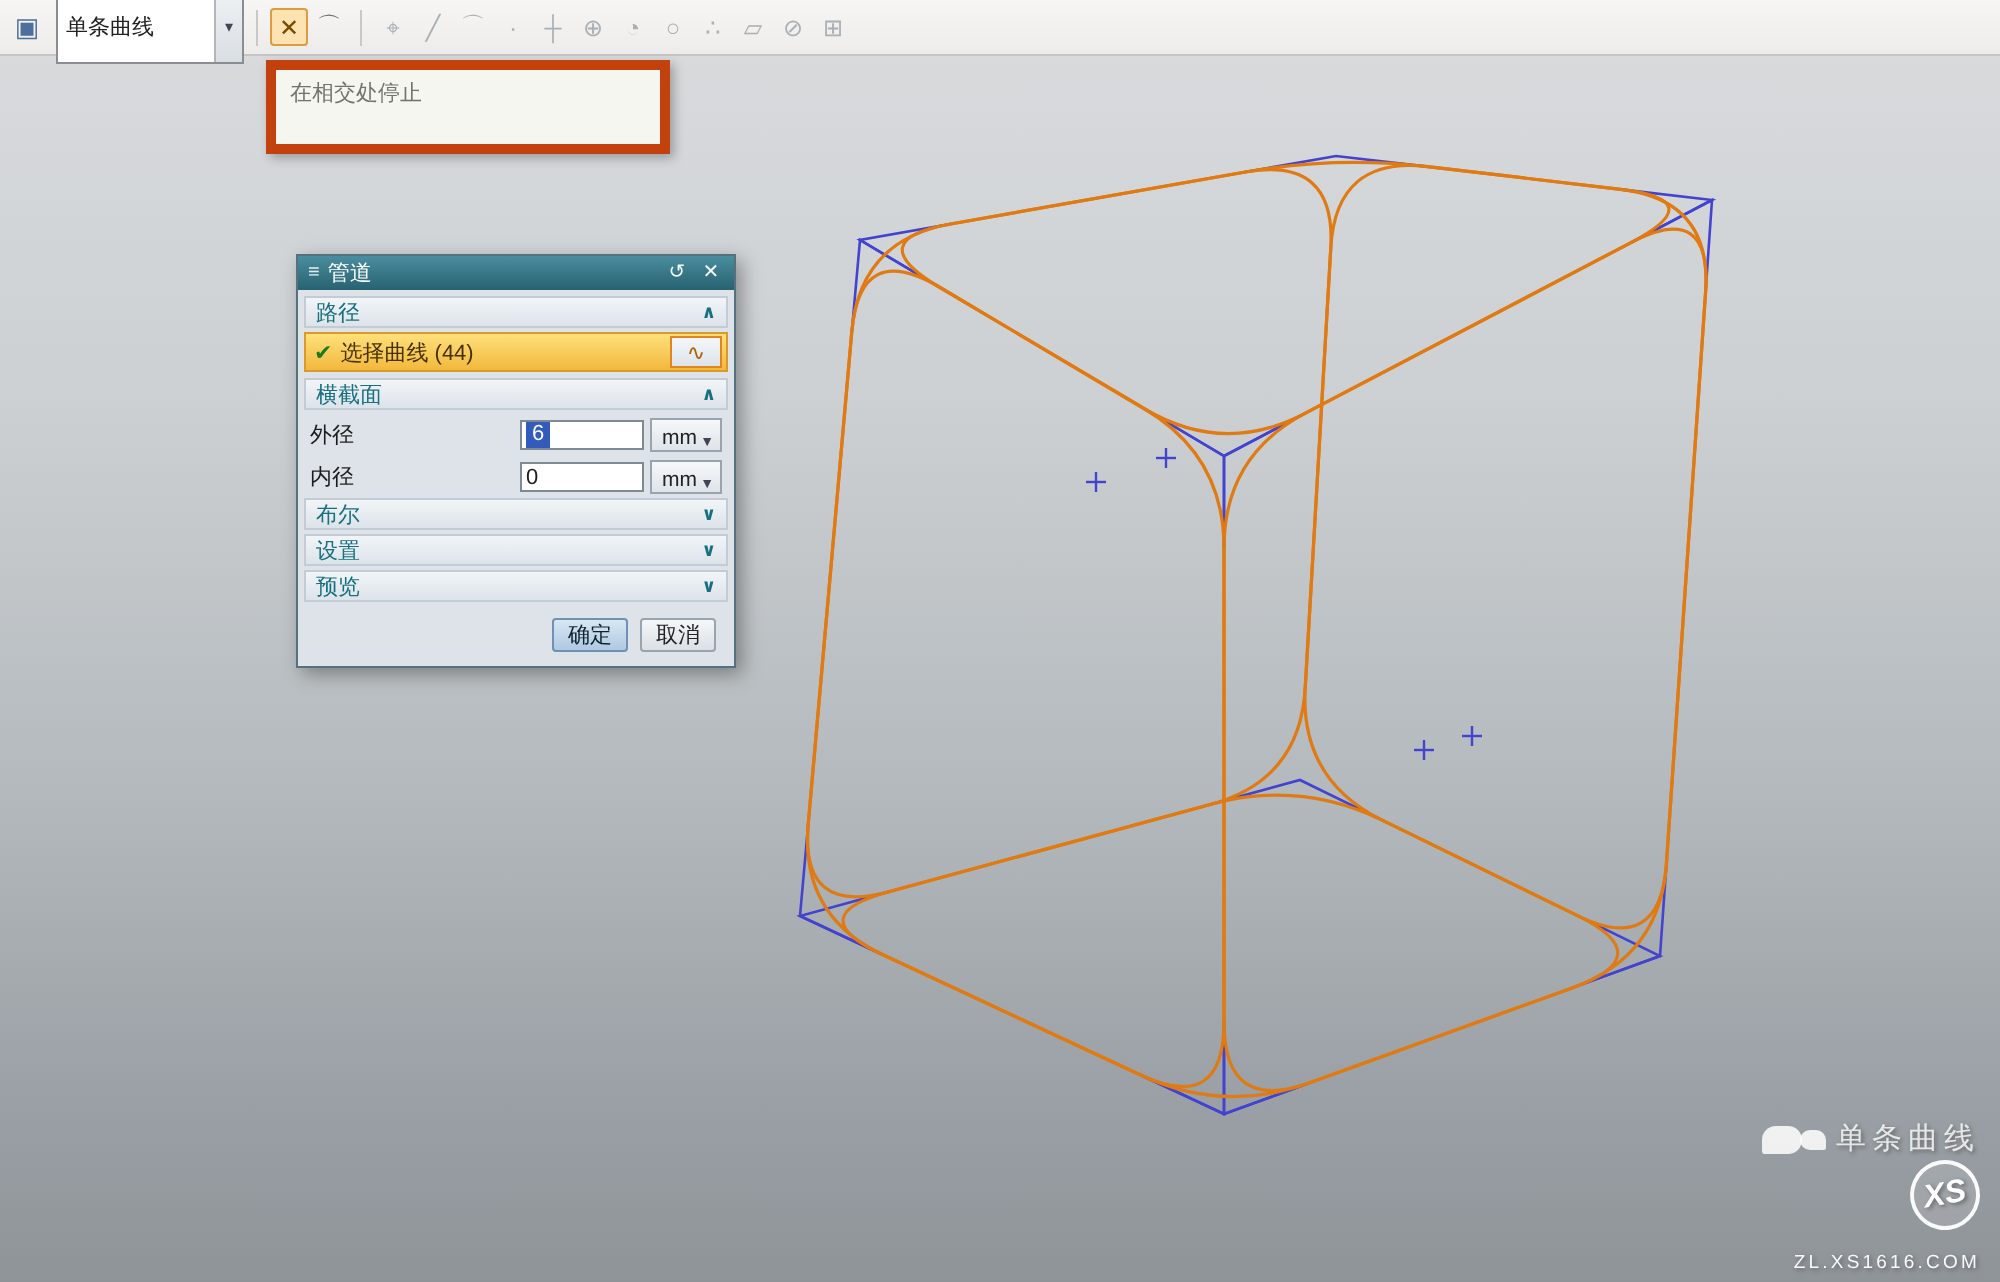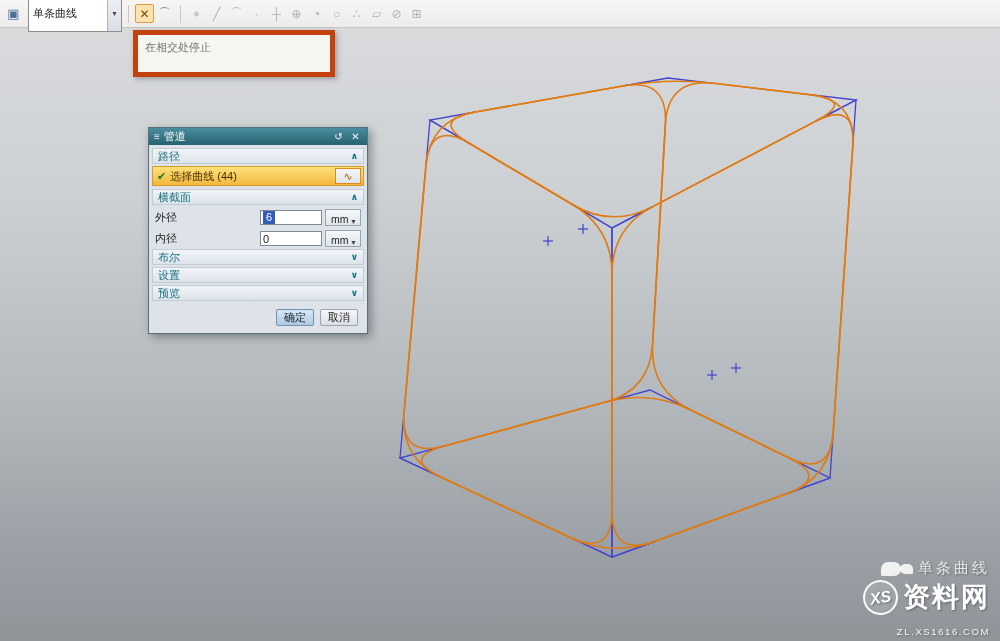--- a/index.html
+++ b/index.html
@@ -222,18 +222,17 @@
   </div>
 
   <div class="wm">
     <div class="wm-row1">
       <span class="bubble b1"></span>
       <span class="bubble b2"></span>
       <span>单条曲线</span>
     </div>
     <div class="wm-row2">
       <span class="wm-logo">XS</span>
-      <span class="wm-site">资料网</span>
     </div>
     <div class="wm-row3">ZL.XS1616.COM</div>
   </div>
 
 </div>
 
 </body></html>

